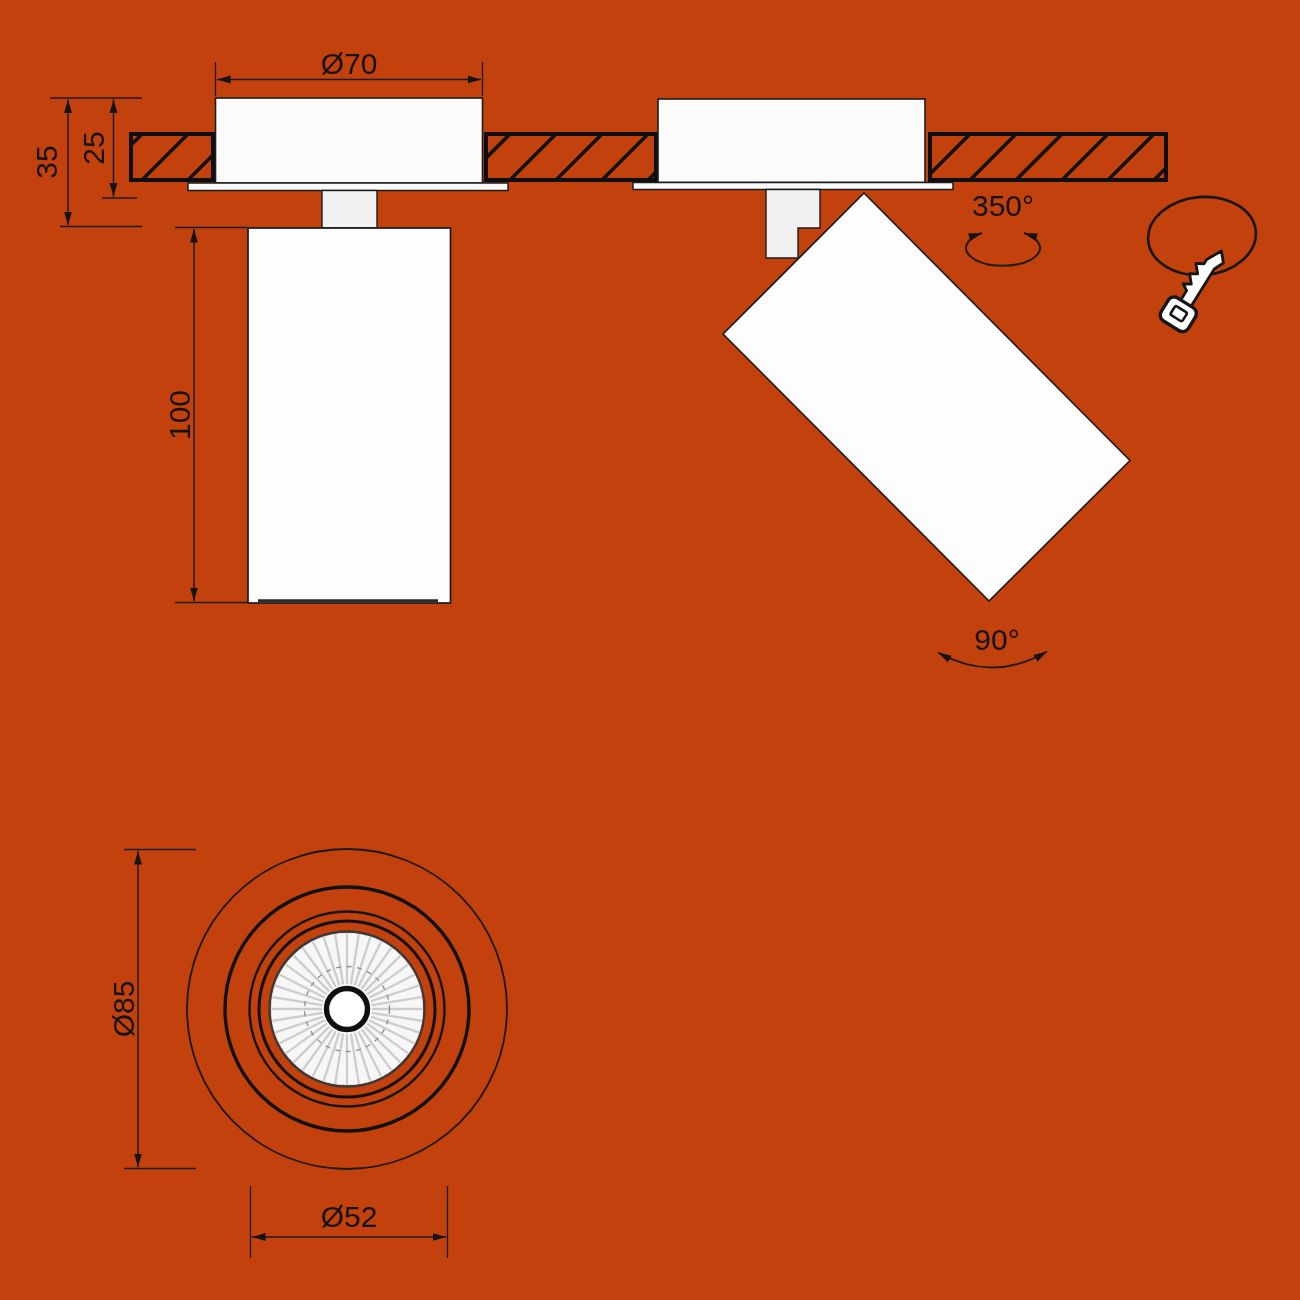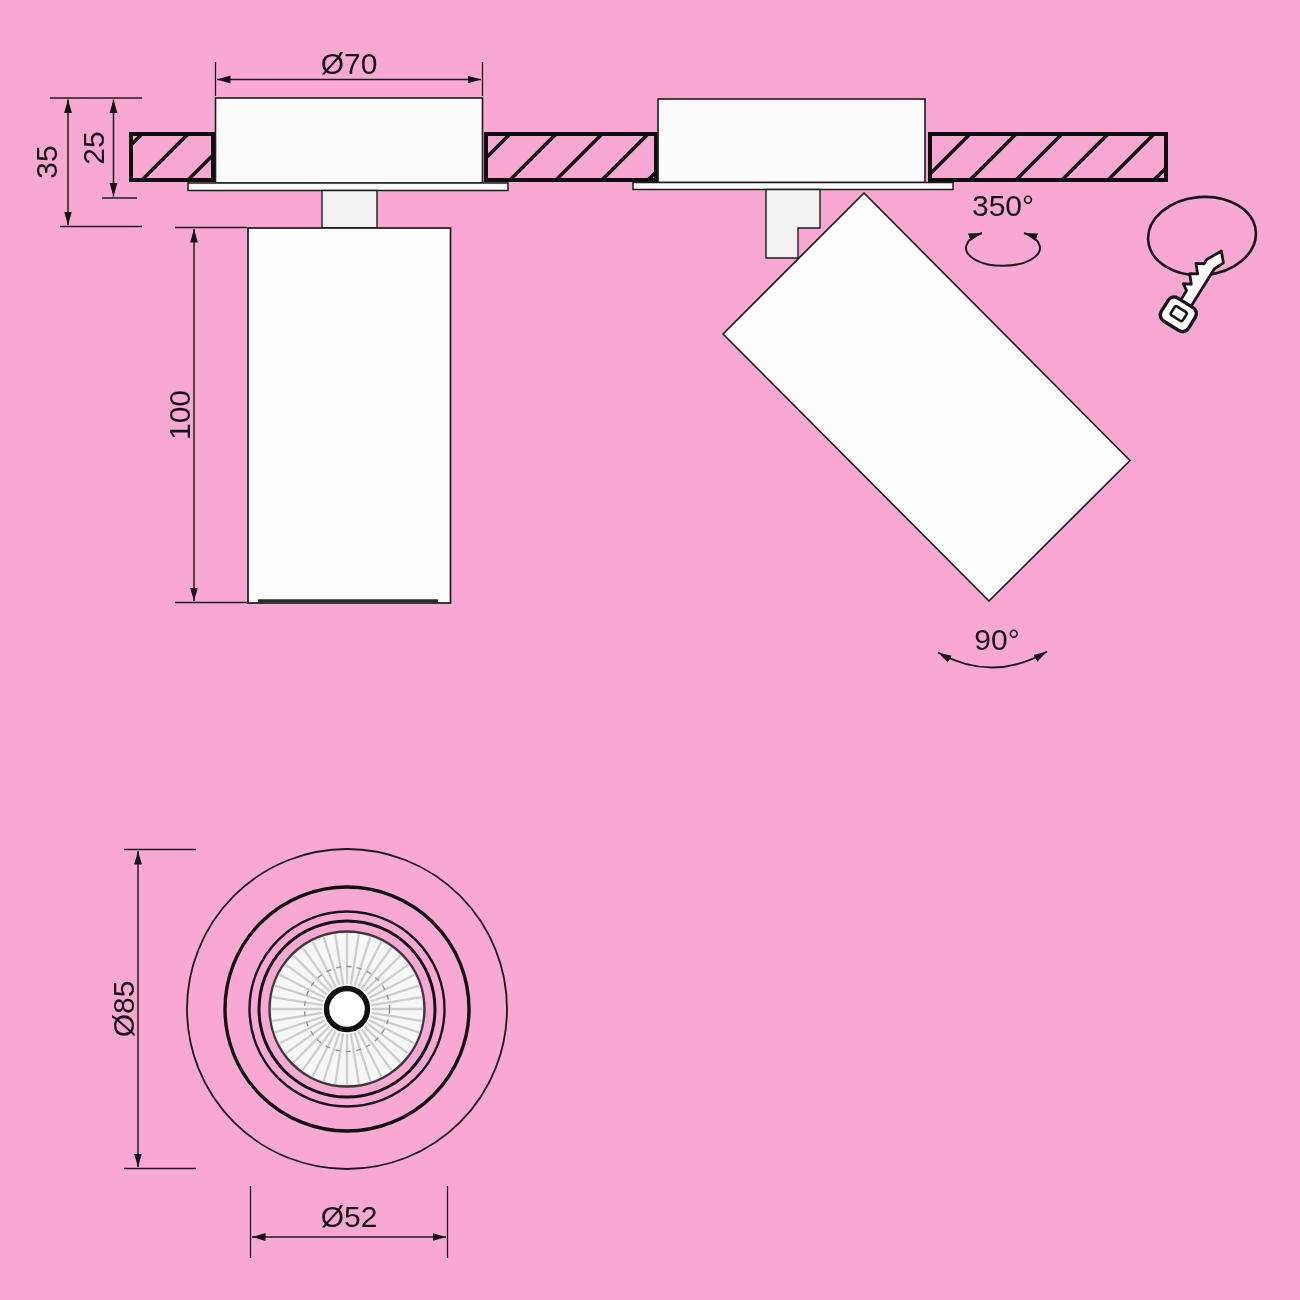--- a/index.html
+++ b/index.html
@@ -1,16 +1,16 @@
 <!DOCTYPE html>
 <html><head>
 <meta charset="utf-8">
 <style>
   html,body { margin:0; padding:0; background:#ffffff; }
-  .sheet { position:relative; width:1300px; height:1300px; background:#f9a8d4; overflow:hidden;text-decoration:underline; }
+  .sheet { position:relative; width:1300px; height:1300px; background:#c2410c; overflow:hidden;text-decoration:underline; }
   svg { display:block; }
   svg text {
     font-family:"Liberation Sans", sans-serif;
     font-size:30px;
     fill:#141414;
   }
   .outline  { fill:#fdfdfd; stroke:#1c1c1c; stroke-width:1.7; }
   .plate    { fill:#fbfbfb; stroke:#1c1c1c; stroke-width:1.6; }
   .flange   { fill:#fafafa; stroke:#1c1c1c; stroke-width:1.5; }
   .neck     { fill:#f1f1f1; stroke:#1c1c1c; stroke-width:1.4; }

